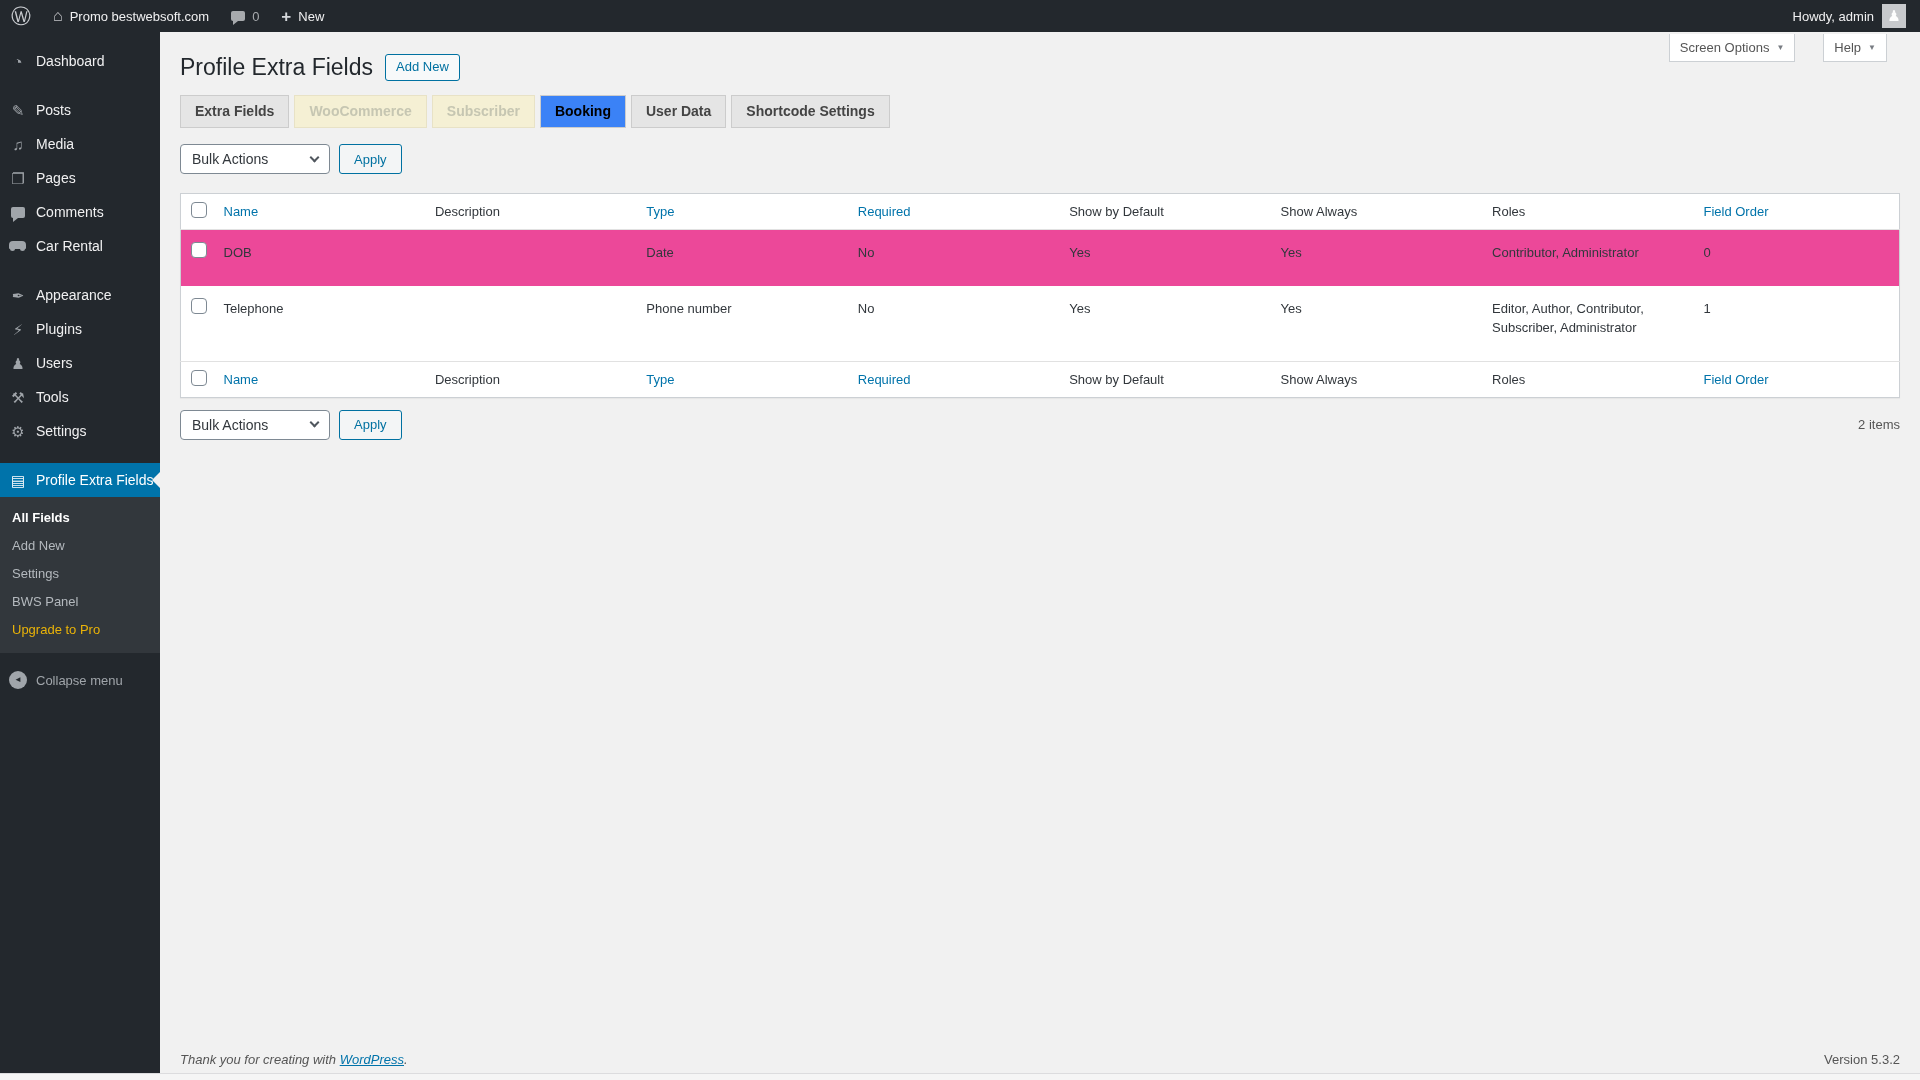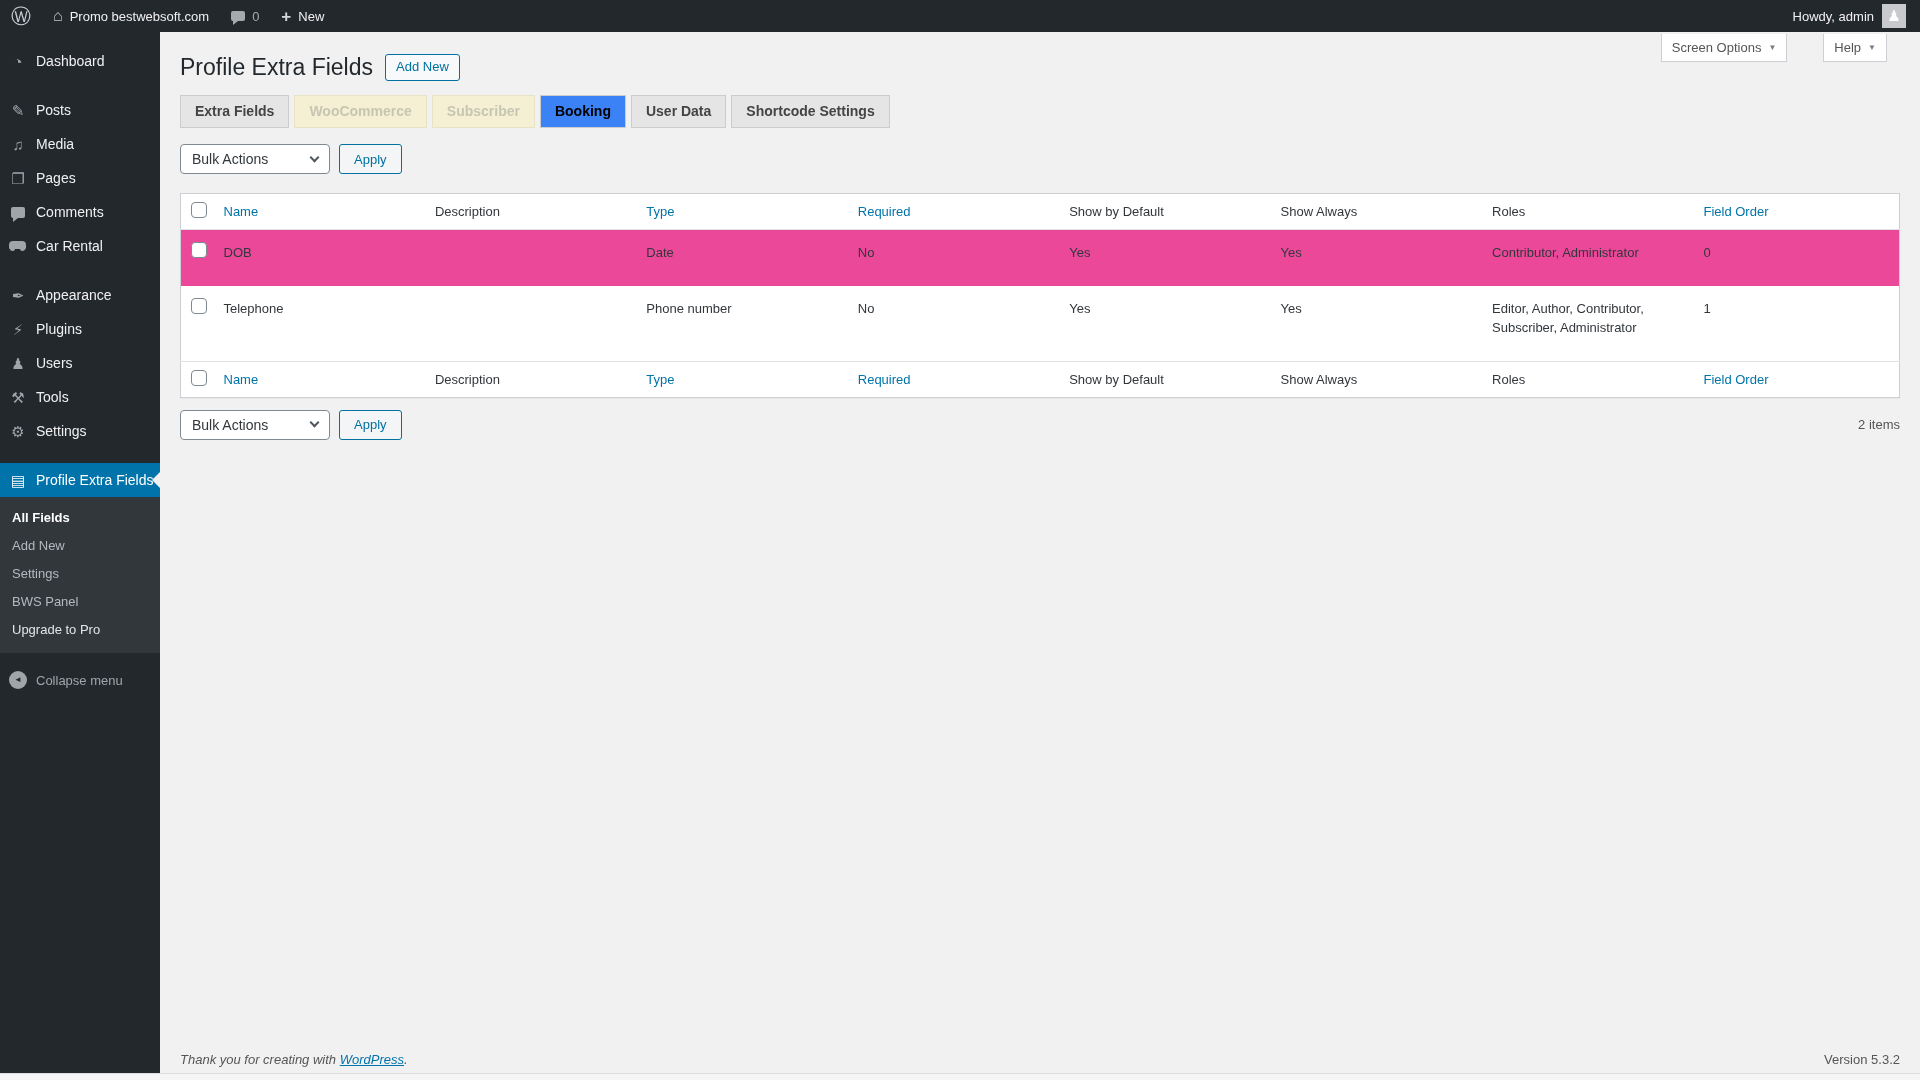--- a/index.html
+++ b/index.html
@@ -39,27 +39,27 @@
   .bubble-icon::after { content:""; position:absolute; left:2px; bottom:-4px;
     border-top:4px solid #a0a5aa; border-right:5px solid transparent; }
   .car-icon { width:17px; height:8px; background:#a0a5aa; border-radius:4px 4px 1px 1px;
     display:inline-block; position:relative; margin:0 10px 2px 9px; }
   .car-icon::before, .car-icon::after { content:""; position:absolute; bottom:-2px; width:5px; height:5px;
     border-radius:50%; background:#a0a5aa; }
   .car-icon::before { left:1px; } .car-icon::after { right:1px; }
   .submenu { background:#32373c; padding:7px 0 9px; }
   .submenu-item { padding:6px 12px; font-size:13px; color:#b4b9be; cursor:pointer; line-height:16px; }
   .submenu-item.current { color:#fff; font-weight:bold; }
-  .submenu-item.upgrade { color:#e5e5e5; }
+  .submenu-item.upgrade { color:#eab308; }
   .collapse-row { display:flex; align-items:center; height:34px; margin-top:10px; color:#a0a5aa; font-size:13px; cursor:pointer; }
   .collapse-circle { width:18px; height:18px; border-radius:50%; background:#a0a5aa; color:#23282d;
     display:flex; align-items:center; justify-content:center; font-size:8px; margin:0 9px; line-height:1; }
   
   #content { position:absolute; left:160px; top:32px; right:0; bottom:7px; background:#f1f1f1; overflow:hidden; }
-  #screen-meta { position:absolute; top:2px; right:33px; display:flex; gap:36px; }
+  #screen-meta { position:absolute; top:2px; right:33px; display:flex; gap:28px; }
   .meta-tab { background:#fff; border:1px solid #ccd0d4; border-top:none; padding:6px 10px;
     color:#555; font-size:13px; display:flex; align-items:center; gap:7px; cursor:pointer; }
   .meta-arrow { font-size:8px; color:#787c82; line-height:1; }
   .wrap { padding:0 20px; }
   .page-head { margin-top:21px; display:flex; align-items:center; }
   h1 { font-size:23px; font-weight:400; color:#23282d; margin:0; line-height:29px; }
   .add-new-btn { margin-left:12px; padding:5px 10px; background:#f7f9fa; border:1px solid #0071a1;
     border-radius:3px; color:#0071a1; font-size:13px; line-height:1.1; cursor:pointer; }
   .nav-tabs { margin-top:13px; display:flex; }
   .nav-tab { padding:7px 14px; margin-right:5px; border:1px solid #ccc; background:#e5e5e5;

